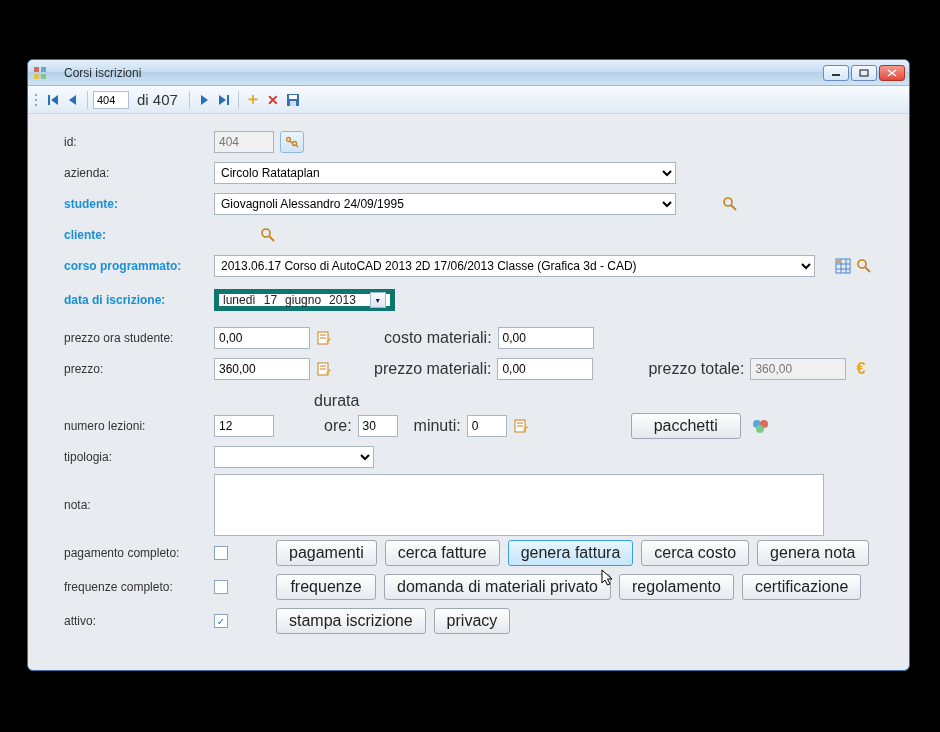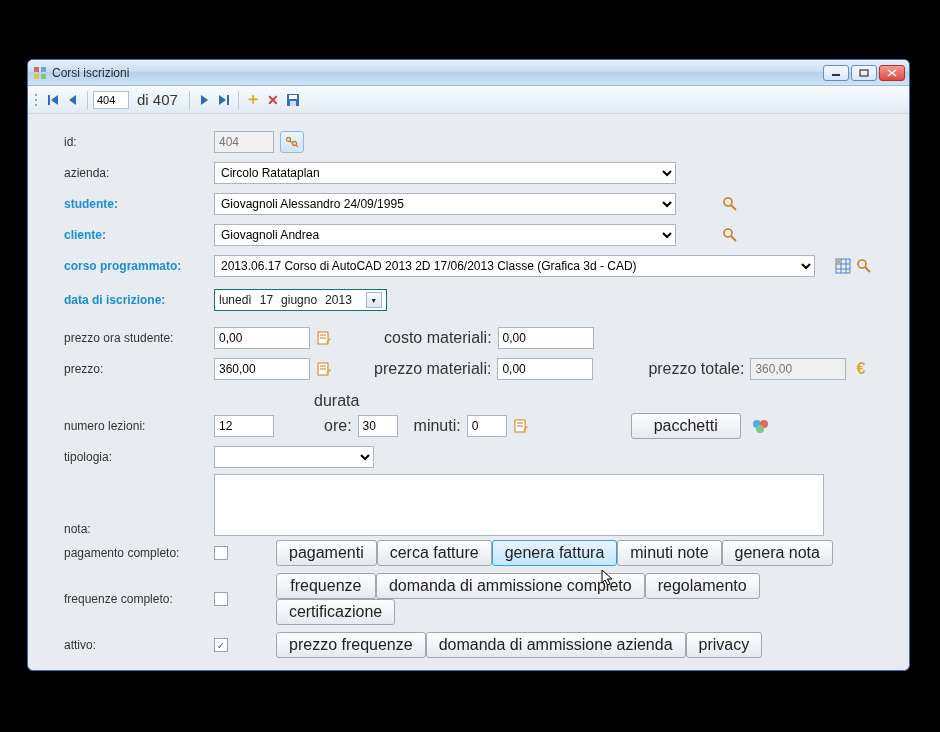--- a/index.html
+++ b/index.html
@@ -25,20 +25,21 @@
     box-shadow: 0 4px 20px rgba(0,0,0,0.5);
     overflow: hidden;
   }
   .titlebar {
     height: 26px;
     background: linear-gradient(to bottom, #e4f0fb 0%, #c9dff2 45%, #b5d1ea 50%, #cfe3f5 100%);
     display: flex;
     align-items: center;
     padding: 0 4px;
     border-bottom: 1px solid #9fb9d4;
+    gap: 12px;
   }
   .titlebar .app-icon {
     width: 16px; height: 16px;
     margin-right: 4px;
     display: inline-flex; align-items: center; justify-content: center;
   }
   .titlebar .title { color: #2a2a2a; }
   .winbtns { margin-left: auto; display: flex; gap: 2px; }
   .winbtn {
     width: 26px; height: 16px;
@@ -163,37 +164,37 @@
   }
   .euro { color: #e9a326; font-size: 16px; margin-left: 10px; font-weight: bold; }
   .magnifier { color: #c9801a; font-size: 14px; }
   .cursor {
     position: absolute;
     left: 601px; top: 569px;
     width: 14px; height: 18px;
     pointer-events: none;
   }
   .datepicker {
-    border: 1px solid #0f766e;
+    border: 5px solid #0f766e;
     background: #fff;
     height: 22px;
     display: inline-flex; align-items: center;
     padding: 0 4px;
     gap: 8px;
     font-size: 12px;
   }
   .datepicker .dd {
     width: 16px; height: 16px;
     border: 1px solid #9fb9d4;
     background: linear-gradient(to bottom,#f7fbff,#d8e6f4);
     display: inline-flex; align-items: center; justify-content: center;
     font-size: 8px; margin-left: 6px;
   }
   .btnrow {
-    display: flex; gap: 0; flex-wrap: wrap; align-items: center;
+    display: flex; gap: 8px; flex-wrap: wrap; align-items: center;
   }
 </style>
 </head>
 <body>
 
 <div class="window">
   <div class="titlebar">
     <span class="app-icon">
       <svg width="14" height="14" viewBox="0 0 14 14">
           <rect x="1" y="1" width="5" height="5" fill="#d66a55"></rect>
@@ -294,23 +295,20 @@
       <span class="iconbtn flat magnifier">
         <svg width="16" height="16">
             <circle cx="6" cy="6" r="4" fill="none" stroke="#c9801a" stroke-width="1.6"></circle>
             <line x1="9" y1="9" x2="14" y2="14" stroke="#c9801a" stroke-width="1.8"></line>
           </svg>
       </span>
     </div>
 
     <div class="row">
       <span class="lbl blue">cliente:</span>
-      <select class="sel w410">
-        <option>Giovagnoli Andrea</option>
-      </select>
       <span style="width:40px"></span>
       <span class="iconbtn flat magnifier">
         <svg width="16" height="16">
             <circle cx="6" cy="6" r="4" fill="none" stroke="#c9801a" stroke-width="1.6"></circle>
             <line x1="9" y1="9" x2="14" y2="14" stroke="#c9801a" stroke-width="1.8"></line>
           </svg>
       </span>
     </div>
 
     <div class="row">
@@ -417,54 +415,53 @@
       </span>
     </div>
 
     <div class="row" style="">
       <span class="lbl">tipologia:</span>
       <select class="sel w160">
         <option></option>
       </select>
     </div>
 
-    <div class="row" style="align-items:flex-end;">
+    <div class="row" style="align-items:center;">
       <span class="lbl">nota:</span>
       <textarea class="nota" style=""></textarea>
     </div>
 
     <div class="row" style="margin-top:0;align-items:center;">
       <span class="lbl">pagamento completo:</span>
       <span class="chk"></span>
       <div class="btnrow" style="margin-left:48px;">
         <button class="btn">pagamenti</button>
         <button class="btn">cerca fatture</button>
         <button class="btn hl">genera fattura</button>
-        <button class="btn">minuti note</button>
+        <button class="btn">cerca costo</button>
         <button class="btn">genera nota</button>
       </div>
     </div>
 
     <div class="row" style="margin-top:6px;">
       <span class="lbl">frequenze completo:</span>
       <span class="chk"></span>
       <div class="btnrow" style="margin-left:48px;">
         <button class="btn">frequenze</button>
-        <button class="btn" style="min-width:180px">domanda di ammissione completo</button>
+        <button class="btn" style="min-width:180px">domanda di materiali privato</button>
         <button class="btn" style="min-width:90px">regolamento</button>
         <button class="btn" style="min-width:90px">certificazione</button>
       </div>
     </div>
 
     <div class="row" style="margin-top:6px;">
       <span class="lbl">attivo:</span>
       <span class="chk">✓</span>
       <div class="btnrow" style="margin-left:48px;">
-        <button class="btn">prezzo frequenze</button>
-        <button class="btn" style="min-width:180px">domanda di ammissione azienda</button>
+        <button class="btn">stampa iscrizione</button>
         <button class="btn" style="min-width:70px">privacy</button>
       </div>
     </div>
 
   </div>
 </div>
 
 <svg class="cursor" viewBox="0 0 14 18">
   <path d="M1 1 L1 14 L4 11 L6.5 16 L9 15 L6.5 10 L11 10 Z" fill="#fff" stroke="#000" stroke-width="1"></path>
 </svg>

